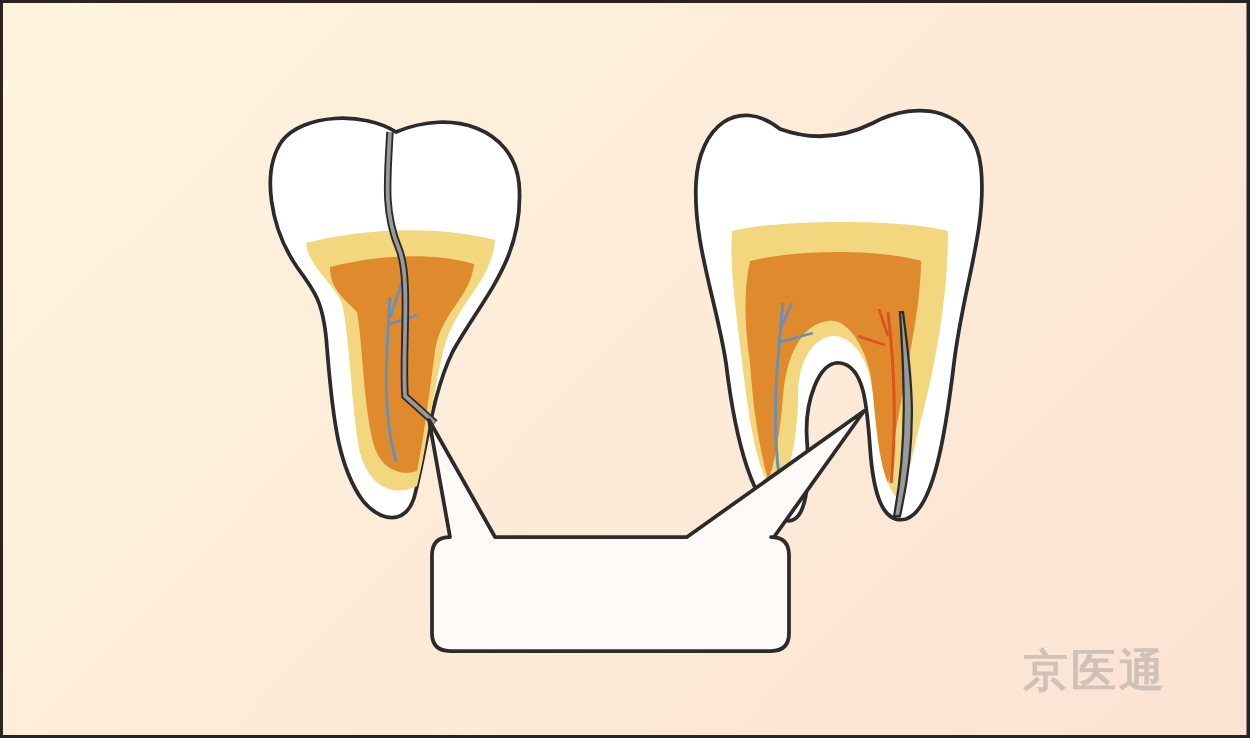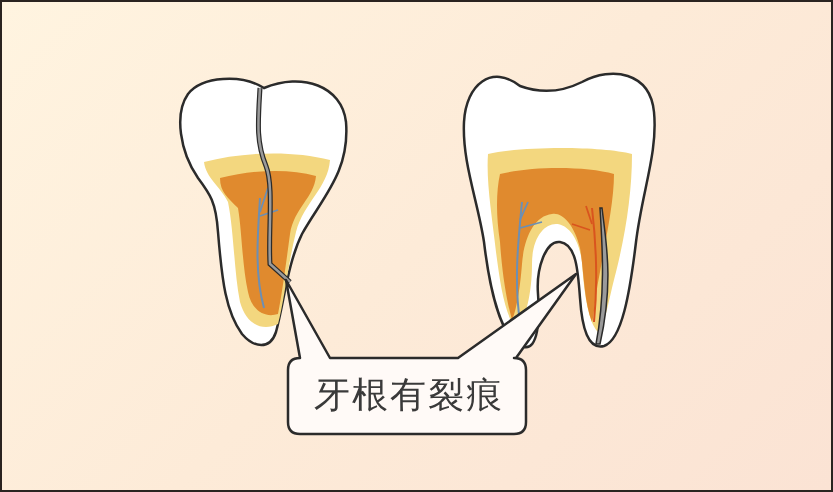--- a/index.html
+++ b/index.html
@@ -47,14 +47,14 @@
       <path d="M590,206 C594,240 596,280 592,320" fill="none" stroke="#d9541e" stroke-width="2"></path>
       <path d="M590,222 L584,204 M588,228 L570,222" fill="none" stroke="#d9541e" stroke-width="1.8"></path>
       <path d="M600,206 C604,240 612,280 598,342 L594,342 C604,290 600,240 598,206 Z" fill="#9a9a9a" stroke="#2b2b2b" stroke-width="1.5"></path>
     </g>
 
     <g>
       <path d="M298,356 L284,278 L328,356 L456,356 L574,272 L514,356 L512,356 C520,356 524,360 524,368 L524,420 C524,428 520,432 512,432 L298,432 C290,432 286,428 286,420 L286,368 C286,360 290,356 298,356 Z" fill="#fffaf7" stroke="#2b2b2b" stroke-width="2.5" stroke-linejoin="round"></path>
     </g>
   </svg>
 
-  <div class="bubble-text">牙根有裂痕</div>
+  <div class="watermark">京医通</div>
 </div>
 
 </body></html>

